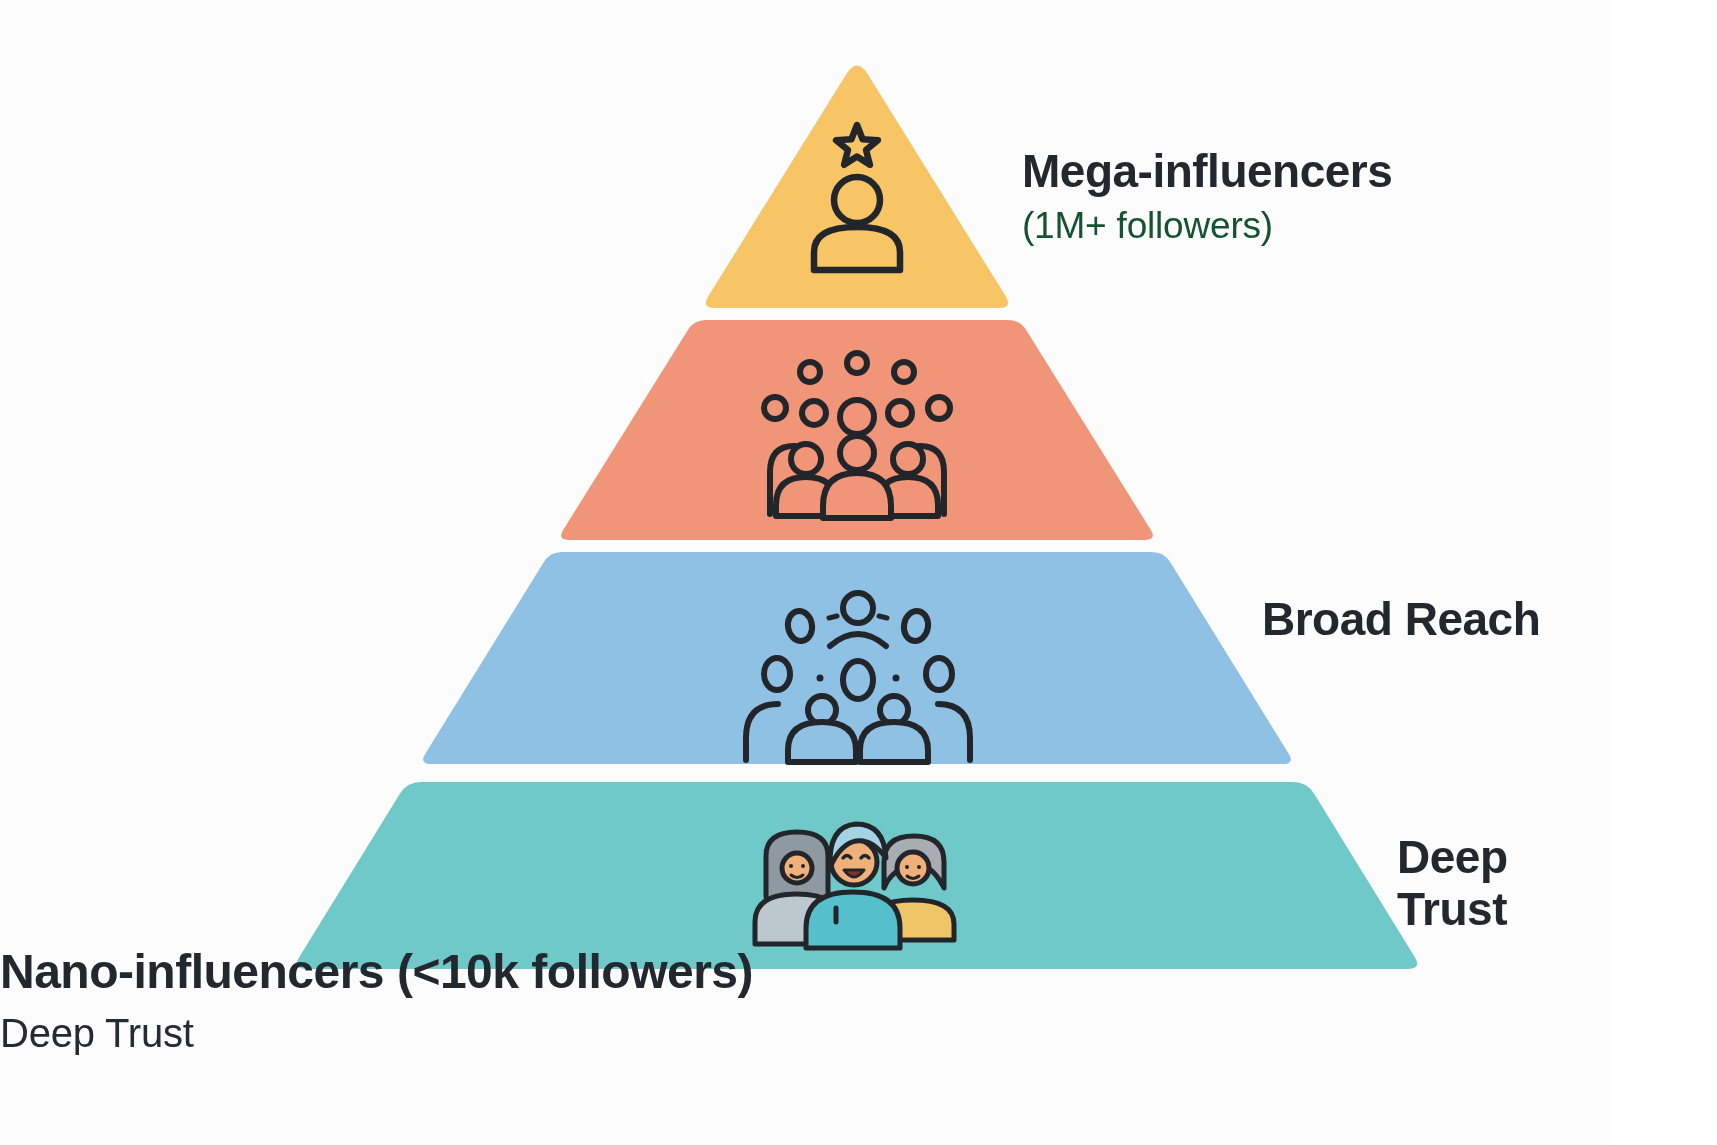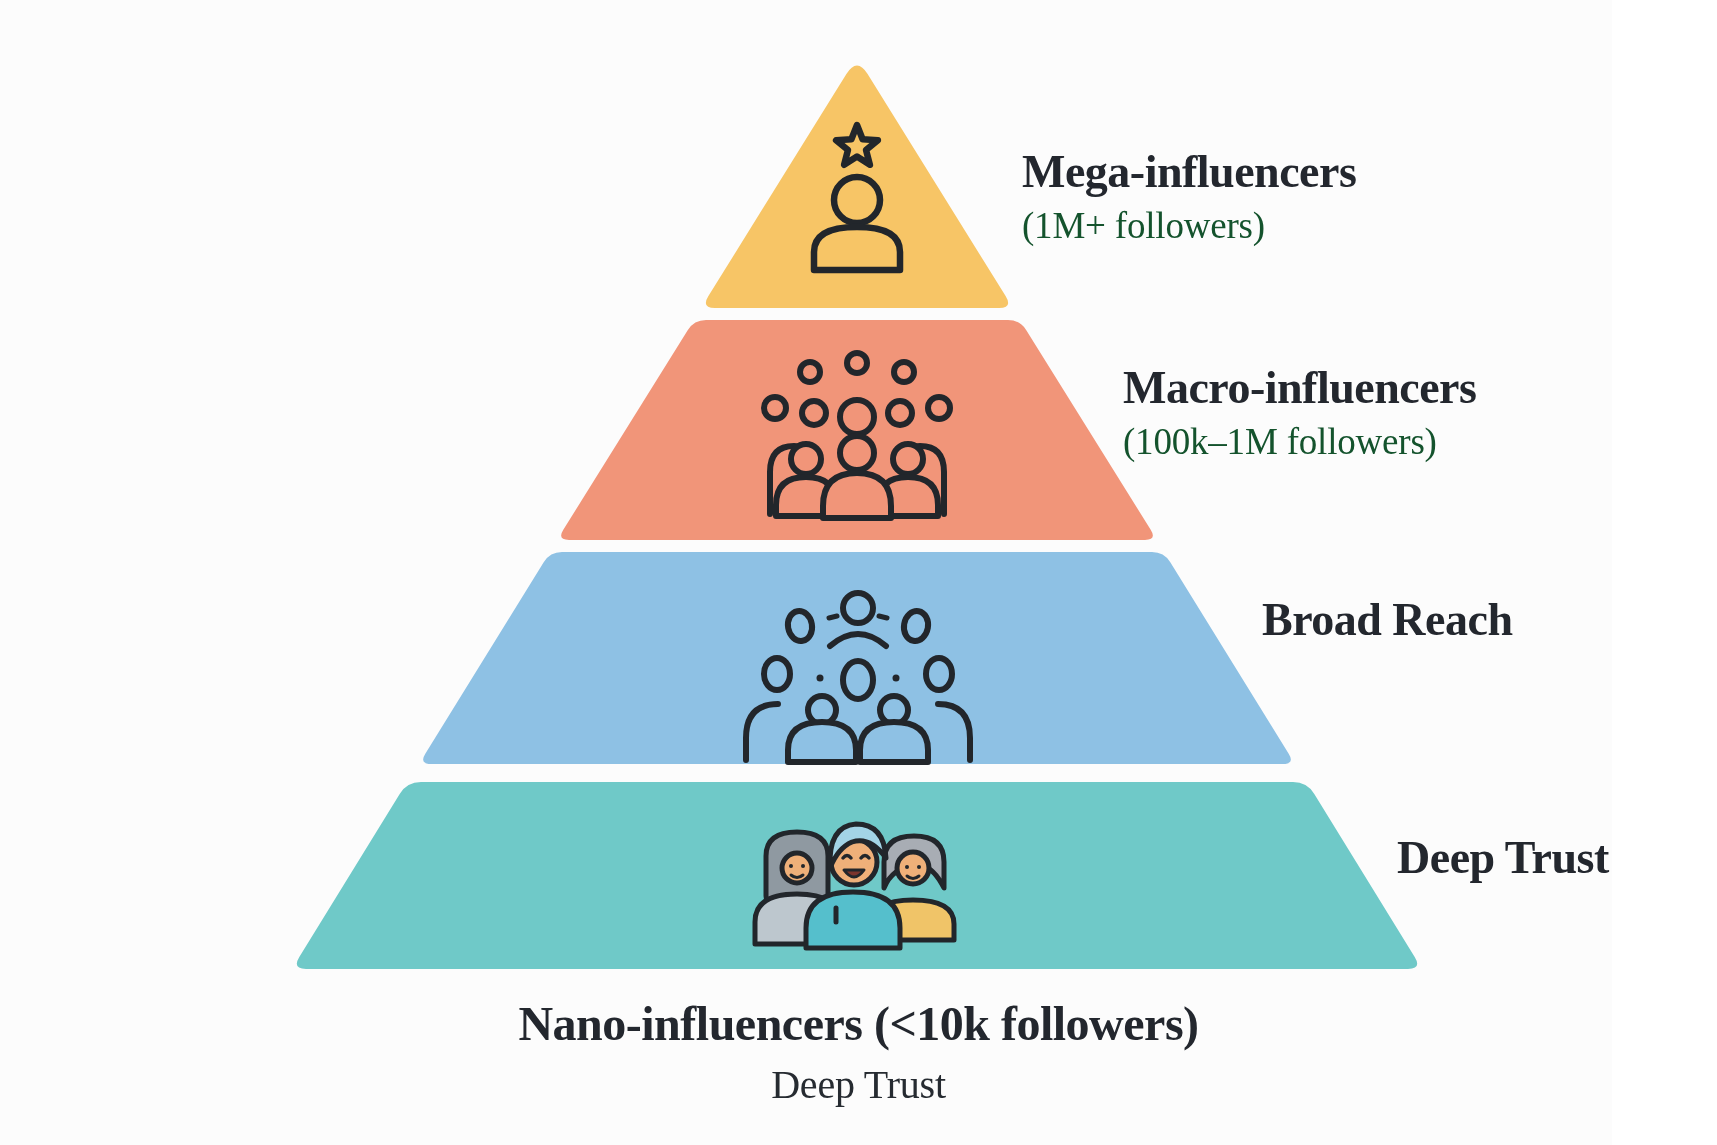--- a/index.html
+++ b/index.html
@@ -1,30 +1,30 @@
 <!DOCTYPE html>
 <html><head>
 <meta charset="utf-8">
 <style>
   html,body { margin:0; padding:0; }
   .stage {
     position:relative; width:1612px; height:1145px;
     background:#FCFCFC; overflow:hidden;
-    font-family:Liberation Serif, serif;
+    font-family:Liberation Sans, sans-serif;
     color:#23272E;
   }
   .stage svg.pyramid { position:absolute; left:0; top:0; }
   .tier-label { position:absolute; text-align:left; }
   .tier-title { font-size:46px; font-weight:700; letter-spacing:-0.5px; line-height:1.12; color:#23272E; }
   .tier-sub   { font-size:37px; font-weight:400; letter-spacing:-0.2px; line-height:1.12; margin-top:7px; color:#14532d; }
   .lbl-mega  { left:1022px; top:146px; }
   .lbl-macro { left:1123px; top:362px; }
   .lbl-broad { left:1262px; top:594px; }
   .lbl-deep  { left:1397px; top:832px; }
-  .footer { position:absolute; left:0; top:998px; width:1717px; text-align:center; }
+  .footer { position:absolute; left:0; top:946px; width:1717px; }
   .footer-title { font-size:48px; font-weight:700; letter-spacing:-0.5px; line-height:1.1; color:#23272E; }
   .footer-sub   { font-size:40px; font-weight:500; letter-spacing:-0.2px; line-height:1.1; margin-top:12px; color:#262B31; }
 </style>
 </head>
 <body>
 
 <div class="stage">
 
   <svg class="pyramid" width="1717" height="1145" viewBox="0 0 1717 1145">
 
@@ -106,24 +106,20 @@
       <path fill="none" stroke-width="3.5" d="M861,858 Q865,853 869,858"></path>
       <path stroke-width="3" d="M844,870 Q854,884 864,870 Z" fill="#7C342C"></path>
     </g>
   </svg>
 
   <div class="tier-label lbl-mega">
     <div class="tier-title">Mega-influencers</div>
     <div class="tier-sub">(1M+ followers)</div>
   </div>
 
-  <div class="tier-label lbl-macro">
-    <div class="tier-title">Macro-influencers</div>
-    <div class="tier-sub">(100k–1M followers)</div>
-  </div>
 
   <div class="tier-label lbl-broad">
     <div class="tier-title">Broad Reach</div>
   </div>
 
   <div class="tier-label lbl-deep">
     <div class="tier-title">Deep Trust</div>
   </div>
 
   <div class="footer">

